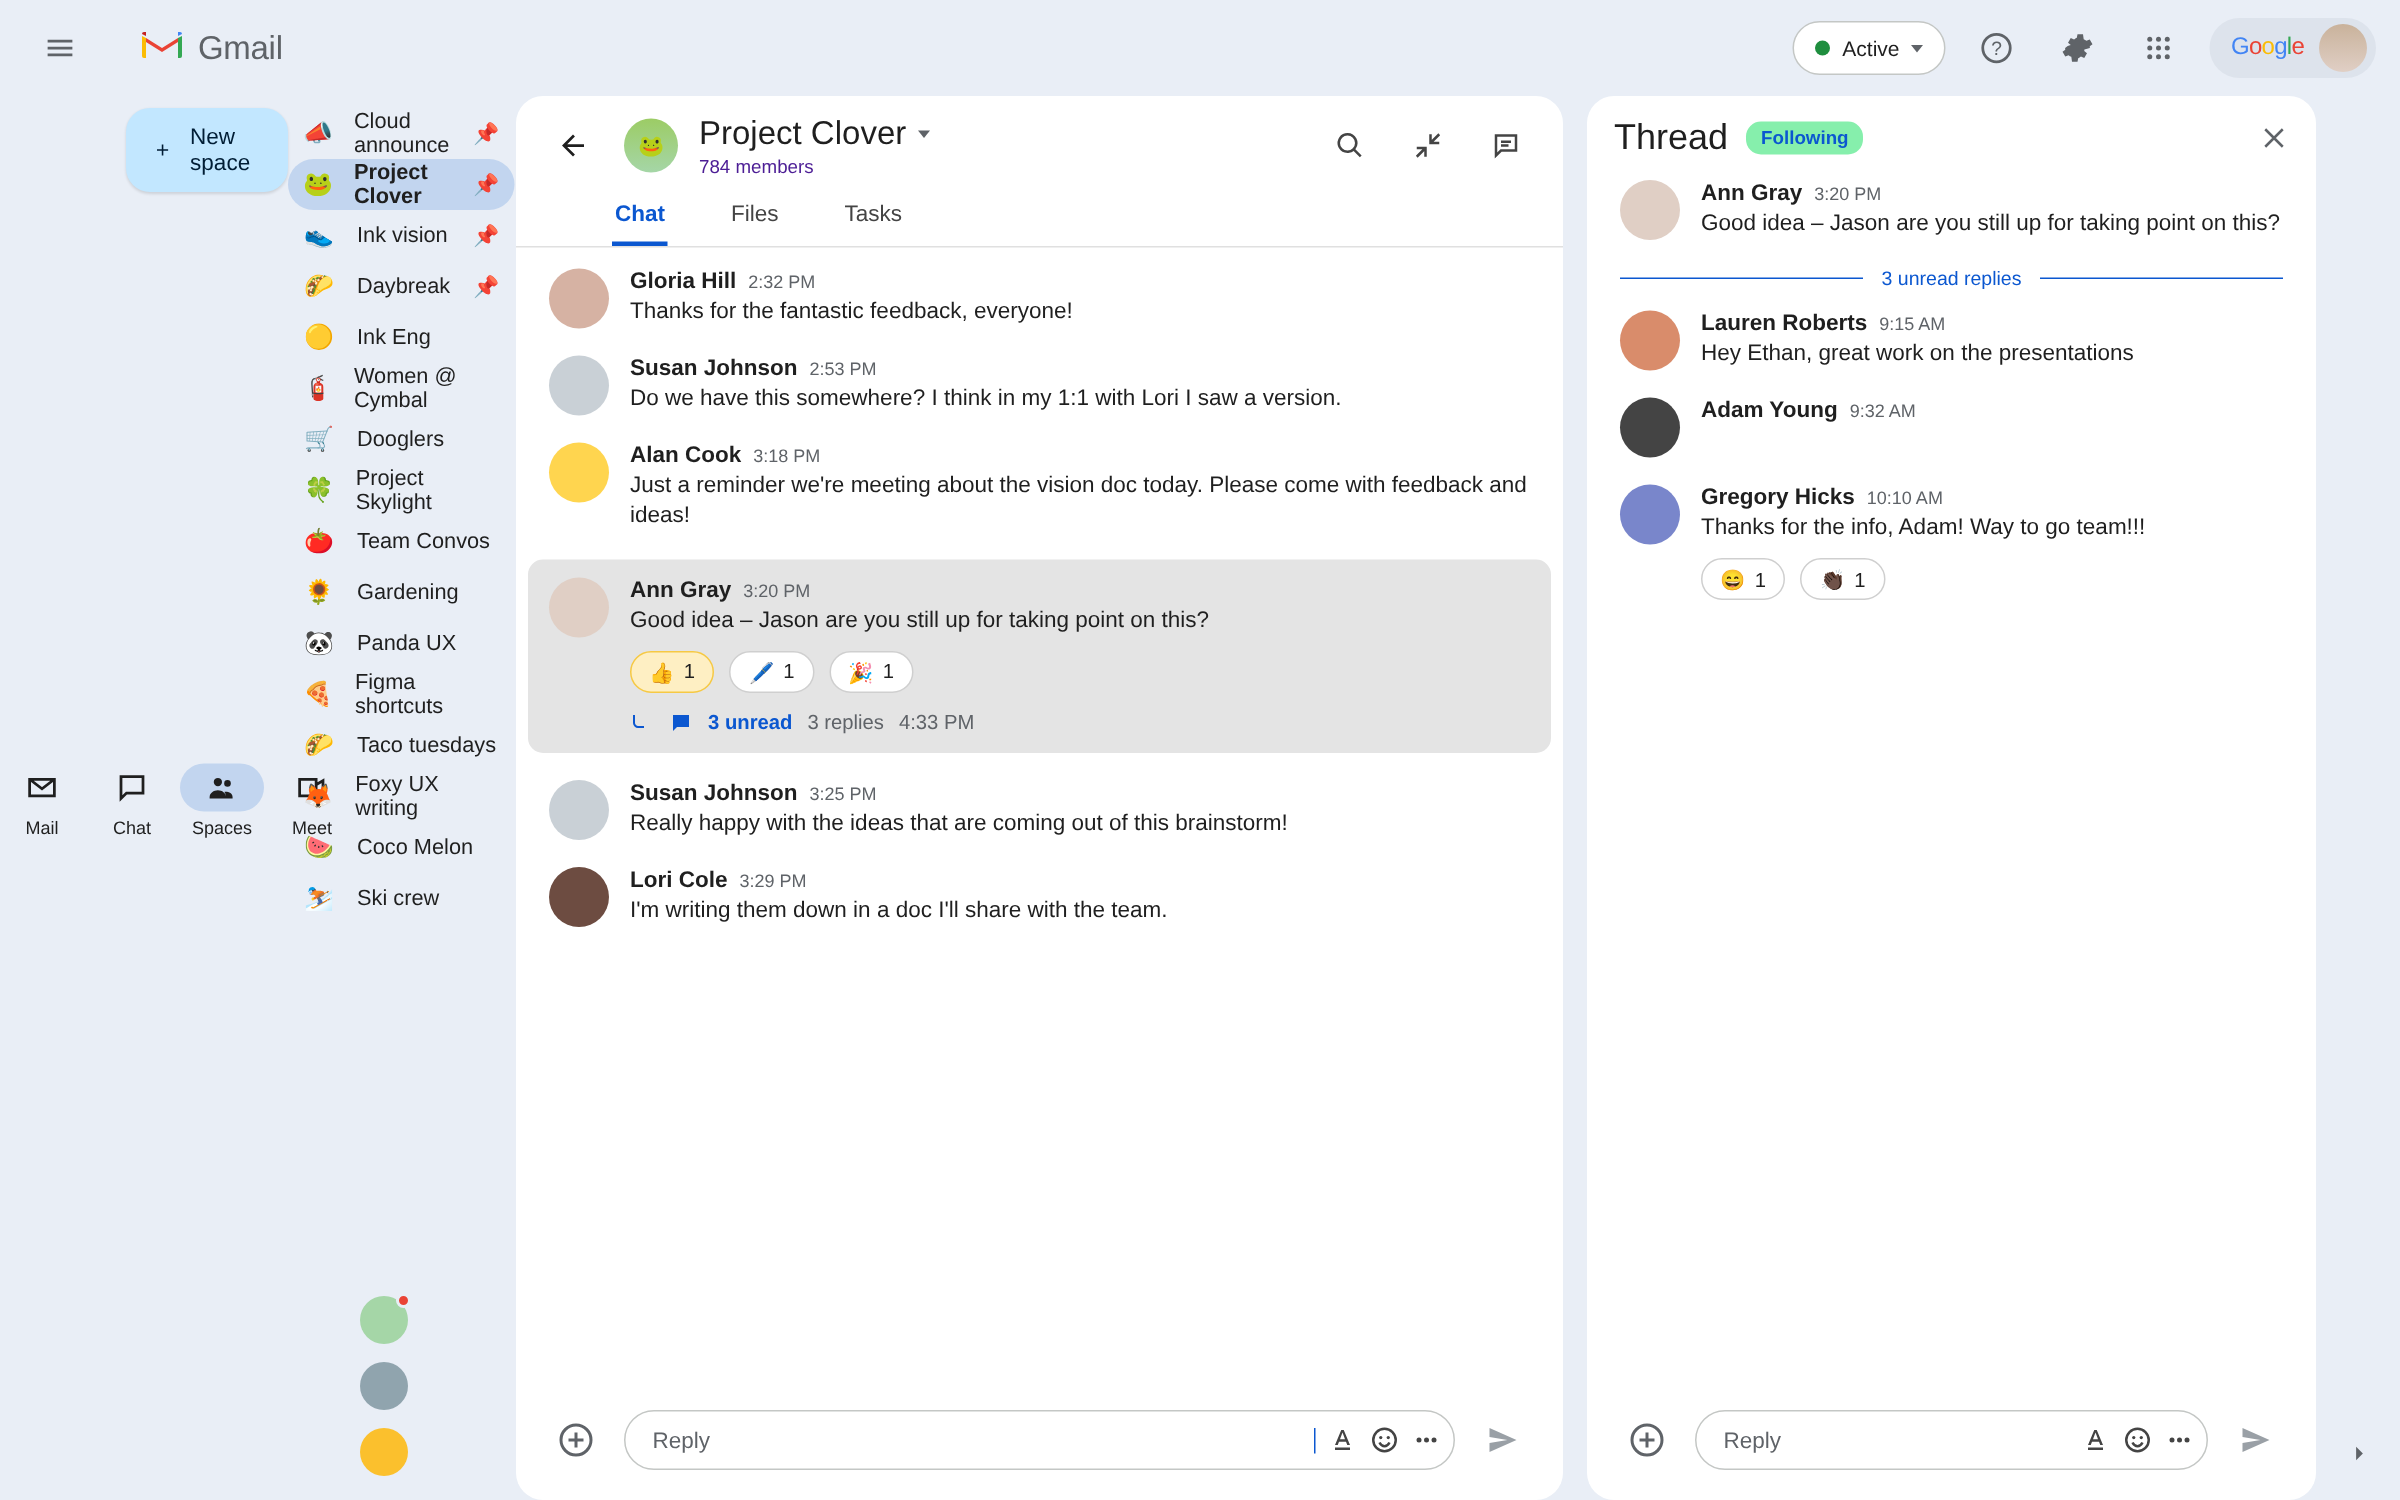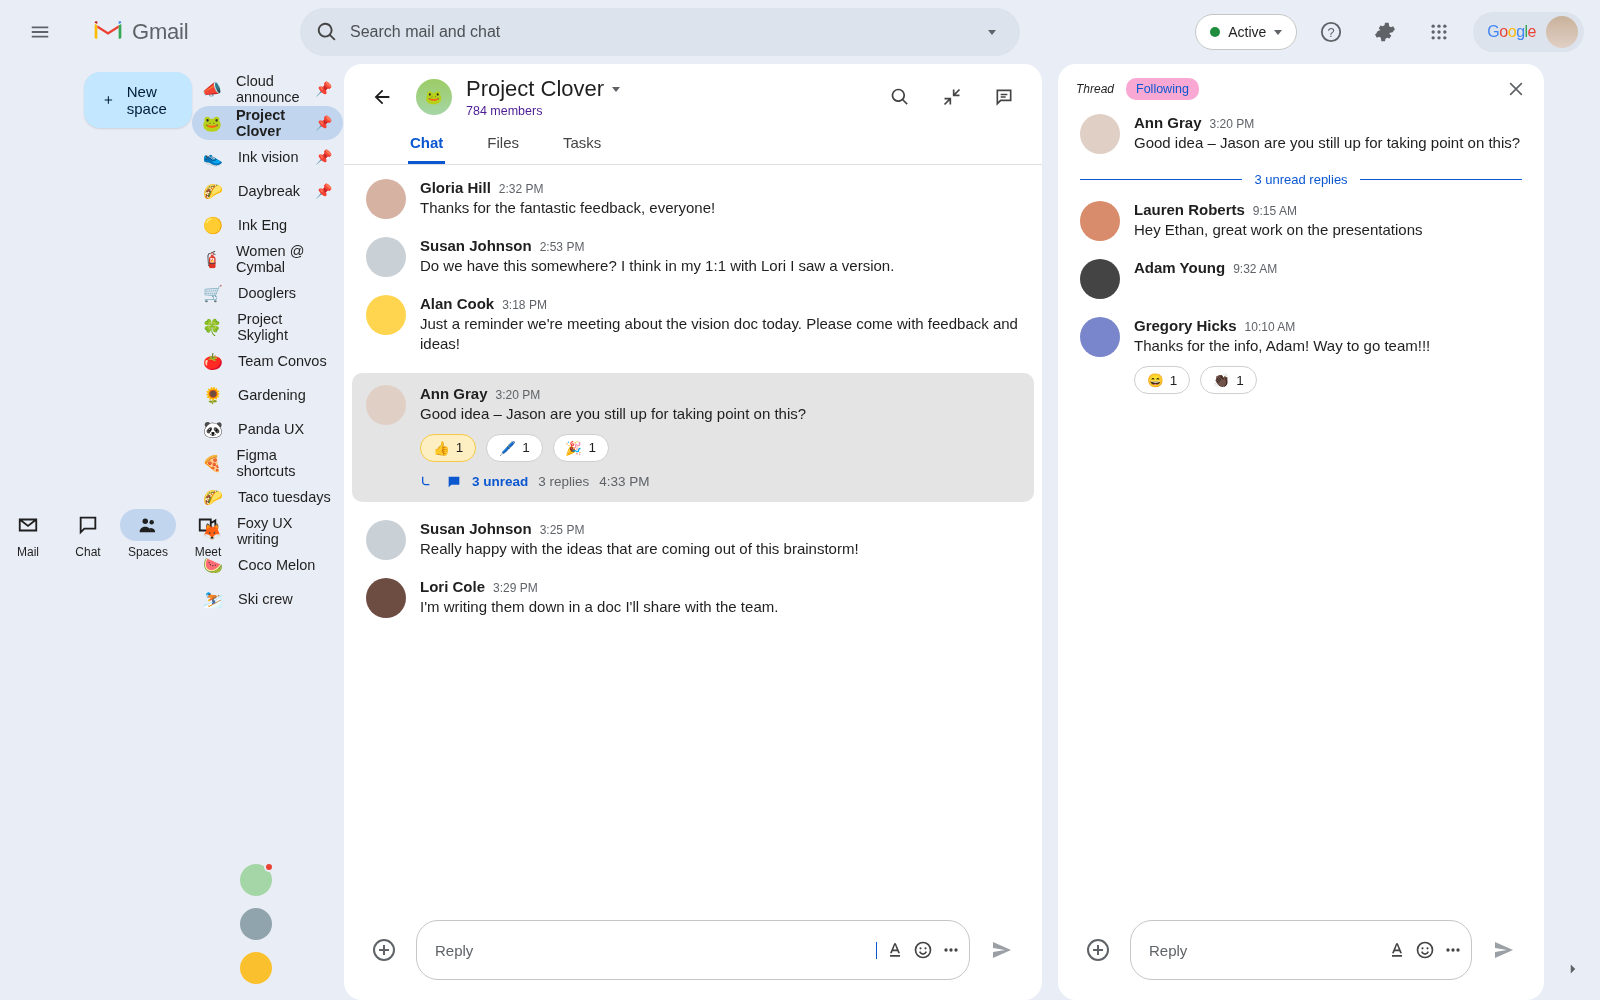--- a/index.html
+++ b/index.html
@@ -112,31 +112,31 @@
   .react-chip {
     display:flex; align-items:center; gap:6px; height:28px; padding:0 12px;
     border-radius:14px; border:1px solid #cfcfcf; background:#fff; font-size:13.5px; cursor:pointer;
   }
   .react-chip.voted { background:#feefc3; border-color:#f6c944; }
   .thread-sum { display:flex; align-items:center; gap:10px; margin-top:12px; font-size:13.5px; color:#5f6368; }
   .thread-sum .unread { color:#0b57d0; font-weight:600; }
   
   .reply-area { padding:10px 22px 20px 22px; display:flex; align-items:center; gap:14px; }
   .replybox {
-    flex:1; height:60px; border:1px solid #c4c7c5; border-radius:22px;
+    flex:1; height:40px; border:1px solid #c4c7c5; border-radius:22px;
     display:flex; align-items:center; padding:0 8px 0 18px; gap:8px;
   }
   .replybox input { flex:1; border:none; outline:none; font-size:15px; }
   .replybox input::placeholder{color:#5f6368;}
   .replybox .mini-icons{display:flex;gap:8px;color:#444;}
   .circle-btn{width:36px;height:36px;border-radius:50%;display:flex;align-items:center;justify-content:center;cursor:pointer;color:#5f6368;}
   
   .thread-head { display:flex; align-items:center; gap:12px; padding:14px 18px 6px 18px; }
-  .thread-head h3 { font-size:12px; font-weight:500;font-style:italic; }
-  .follow-chip { background:#f9a8d4; color:#0b57d0; font-size:12.5px; font-weight:400; padding:4px 10px; border-radius:10px;}
+  .thread-head h3 { font-size:24px; font-weight:500; }
+  .follow-chip { background:#86efac; color:#0b57d0; font-size:12.5px; font-weight:700; padding:4px 10px; border-radius:10px;}
   .close-x { margin-left:auto; color:#5f6368; cursor:pointer; }
   .unread-divider { display:flex; align-items:center; gap:12px; color:#0b57d0; font-size:13px; font-weight:500; margin:4px 0 14px; }
   .unread-divider::before, .unread-divider::after { content:""; flex:1; height:1px; background:#0b57d0; }
   svg{display:block}
   .caret{display:inline-block;border-style:solid;border-width:5px 4px 0 4px;border-color:#5f6368 transparent transparent transparent;}
 </style>
 </head>
 <body>
 
 <div class="topbar">
@@ -150,29 +150,20 @@
         <path fill="#EA4335" d="M12 11 4 6v0l8 5 8-5v0z"></path>
         <path fill="#FBBC04" d="M2 6l2 1v10H3a1 1 0 0 1-1-1z"></path>
         <path fill="#34A853" d="M22 6l-2 1v10h1a1 1 0 0 0 1-1z"></path>
         <path fill="#C5221F" d="M4 6 2 5a1 1 0 0 1 1-1h1z"></path>
         <path fill="#4285F4" d="M20 6l2-1a1 1 0 0 0-1-1h-1z"></path>
         <path fill="#EA4335" d="M4 7v10h0V8l8 5 8-5v9h0V7l-8 5z" opacity="0"></path>
         <path fill="#EA4335" d="M4 7l8 5 8-5v2l-8 5-8-5z"></path>
       </svg>
     <span class="brand-text">Gmail</span>
   </div>
-  <div class="search">
-    <svg width="22" height="22" viewBox="0 0 24 24">
-        <path fill="#444" d="M10 2a8 8 0 1 0 4.9 14.3l5 5 1.4-1.4-5-5A8 8 0 0 0 10 2zm0 2a6 6 0 1 1 0 12 6 6 0 0 1 0-12z"></path>
-      </svg>
-    <input placeholder="Search mail and chat" style="">
-    <span class="icon-btn">
-        <span class="caret"></span>
-      </span>
-  </div>
   <div class="top-right">
     <div class="status-chip">
       <span class="status-dot"></span>
       <span>Active</span>
       <span class="caret"></span>
     </div>
     <div class="icon-btn">
       <svg width="22" height="22" viewBox="0 0 24 24">
           <circle cx="12" cy="12" r="10" fill="none" stroke="#5f6368" stroke-width="2"></circle>
           <text x="12" y="17" text-anchor="middle" font-size="14" fill="#5f6368">?</text>

